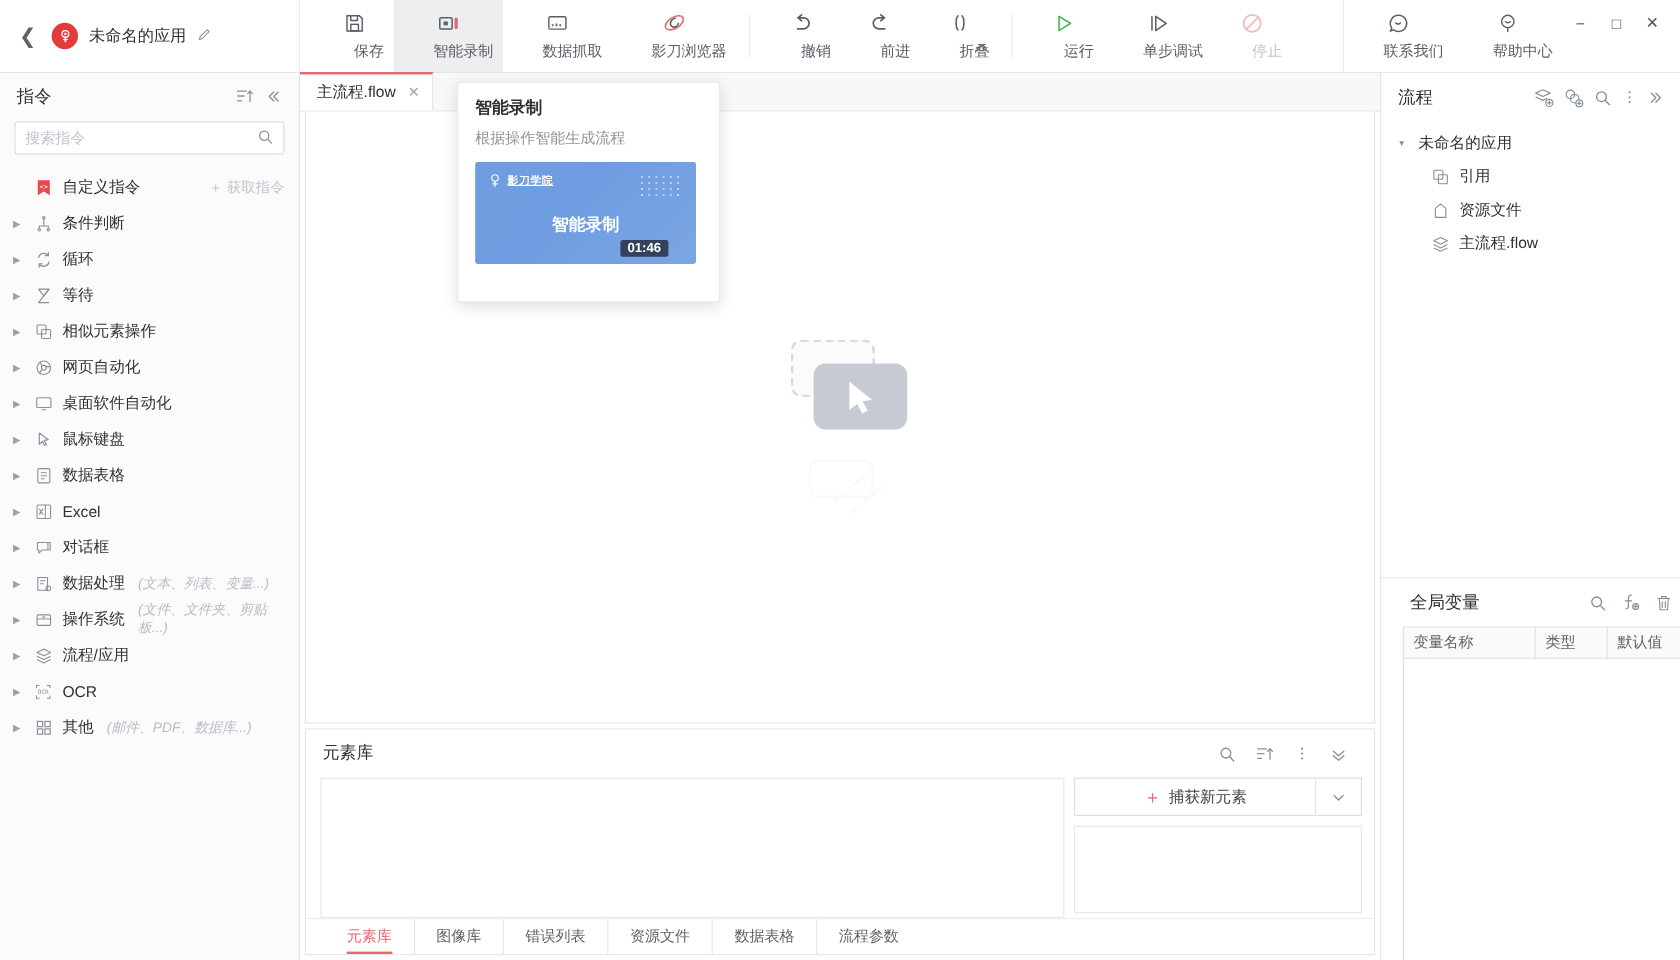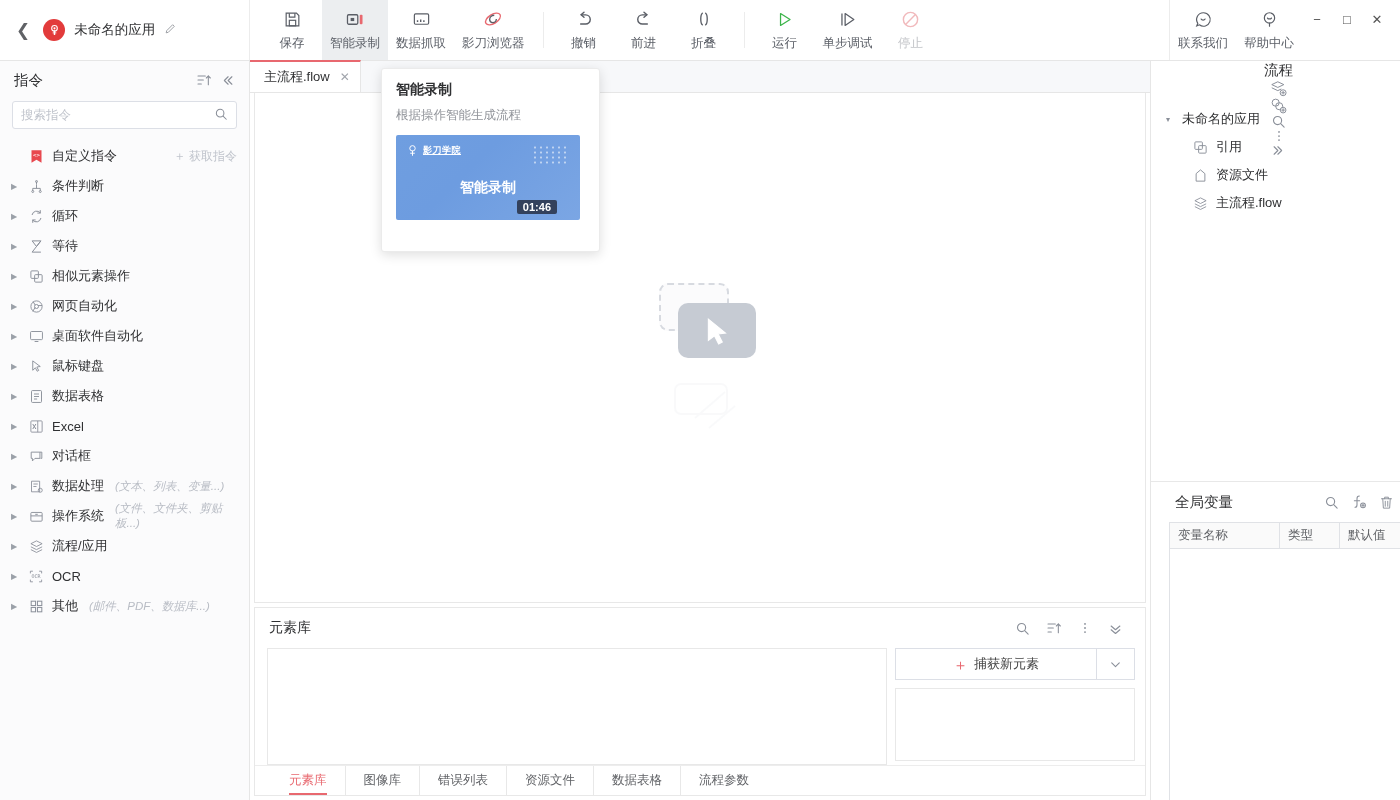--- a/index.html
+++ b/index.html
@@ -32,21 +32,21 @@
   .app-title { font-size: 13.5px; color: #303133; }
   .edit-pencil { color: #909399; font-size: 12px; cursor: pointer; }
 
   .tb-tools { display: flex; align-items: stretch; padding-left: 12px; }
   .tool {
     min-width: 60px; padding: 0 8px;
     display: flex; flex-direction: column; align-items: center; justify-content: center;
     gap: 5px; cursor: pointer; position: relative;
   }
   .tool .ico { height: 22px; display: flex; align-items: center; justify-content: center; }
-  .tool .lbl { font-size: 12.5px; color: #5a5e66; white-space: nowrap; }
+  .tool .lbl { font-size: 12.5px; color: #5a5e66; white-space: nowrap; margin-left: 25px; }
   .tool.active { background: #eceef0; }
   .tool.disabled .lbl { color: #c2c4c8; }
   .tool-sep { width: 1px; background: #ececec; margin: 12px 10px; }
   .tb-spacer { flex: 1; }
   .tb-right { display: flex; align-items: stretch; border-left: 1px solid #ececec; }
 
   .win-ctrls { display: flex; align-items: flex-start; padding-top: 6px; padding-right: 8px; }
   .win-btn {
     width: 30px; height: 26px; display: flex; align-items: center; justify-content: center;
     color: #555; cursor: pointer; font-size: 13px;
@@ -155,21 +155,21 @@
   .bp-tab.active::after {
     content: ""; position: absolute; left: 18px; right: 18px; bottom: 0;
     height: 2px; background: #e8686f;
   }
 
   
   .rightpanel {
     position: absolute; top: 61px; left: 1150px; width: 250px; height: 739px;
     background: #fff; border-left: 1px solid #e6e6e6;
   }
-  .rp-head { height: 40px; display: flex; align-items: center; padding: 0 8px 0 14px; flex-direction: column; }
+  .rp-head { height: 40px; display: flex; align-items: center; padding: 0 8px 0 14px; }
   .rp-title { font-size: 14.5px; color: #303133; flex: 1; }
   .rp-icon { color: #8a8f99; cursor: pointer; padding: 0 4px; display: flex; align-items: center; }
   .tree { padding-top: 4px; }
   .tree-row {
     height: 28px; display: flex; align-items: center; gap: 7px;
     font-size: 13px; color: #303133; cursor: pointer; padding-right: 10px;
   }
   .tree-caret { width: 14px; flex: 0 0 14px; display: flex; align-items: center; justify-content: center; color: #8a8f99; font-size: 8px; }
   .tree-ico { width: 18px; flex: 0 0 18px; display: flex; align-items: center; justify-content: center; }
 

